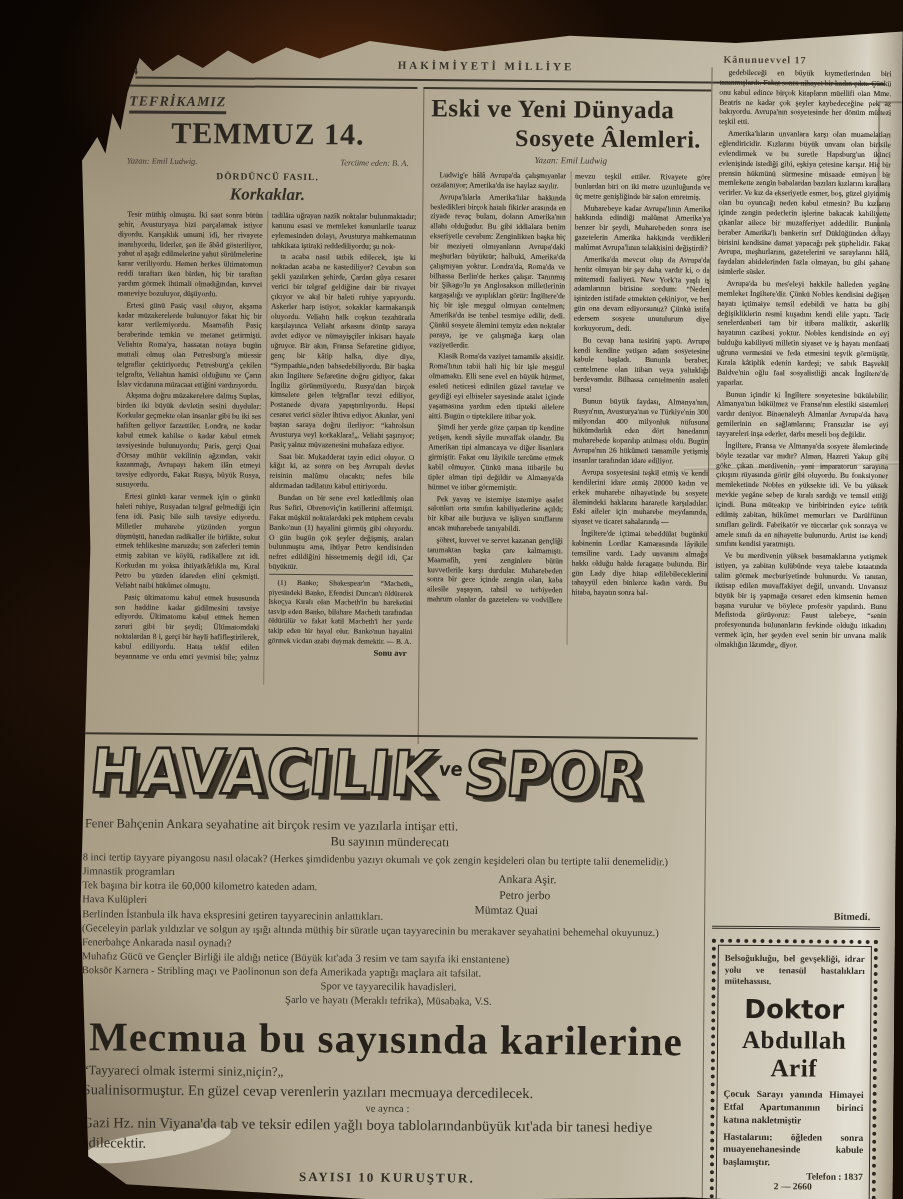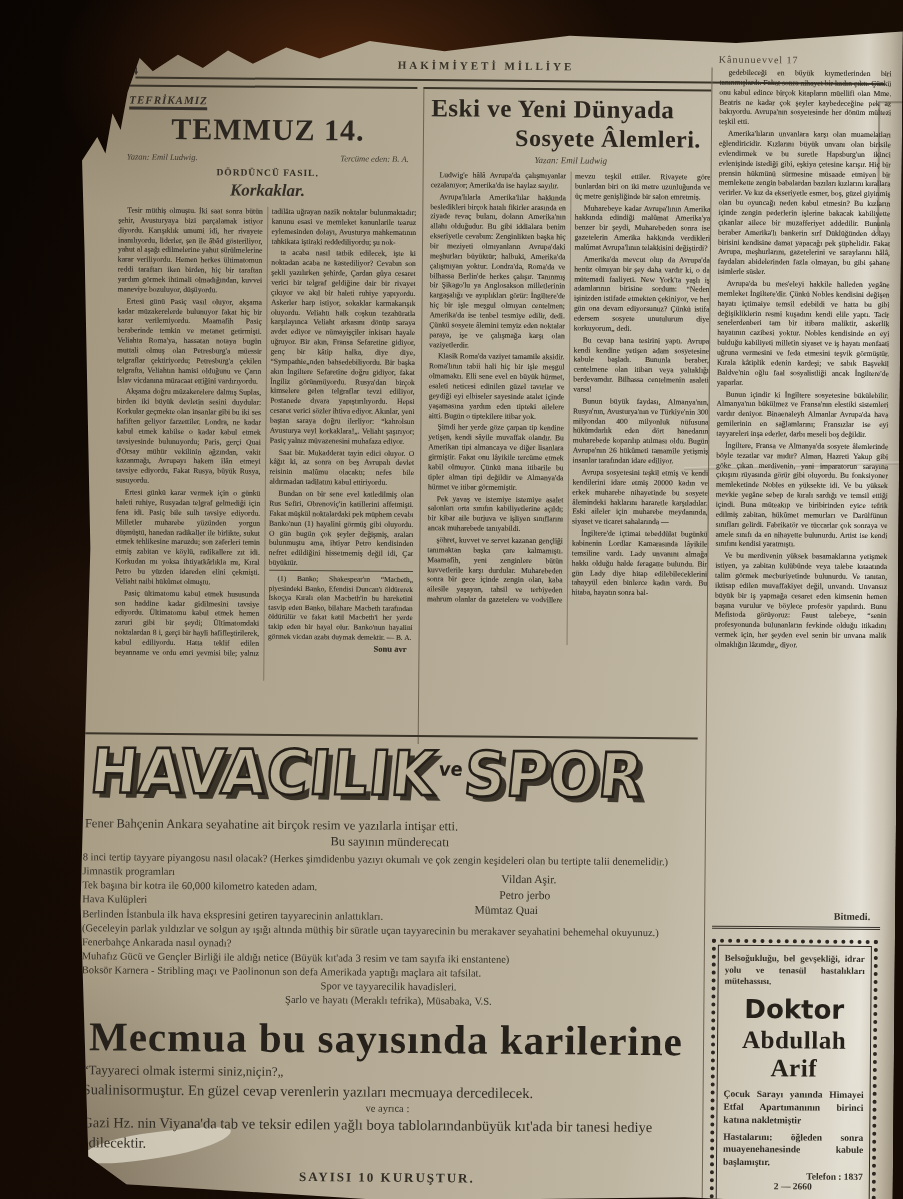--- a/index.html
+++ b/index.html
@@ -35,30 +35,30 @@
     background:linear-gradient(to right, rgba(255,255,250,0), rgba(255,255,250,.25) 45%, rgba(130,110,85,.20) 80%, rgba(70,55,38,.32) 100%);}
   .crease{position:absolute;right:0;top:442px;width:215px;height:3px;transform:rotate(-2deg);
     background:linear-gradient(to bottom, rgba(255,255,250,.38), rgba(90,75,55,.30));}
   .tear-mark{position:absolute;left:22px;bottom:42px;width:150px;height:26px;opacity:.8;
     background:#dcd6c6;transform:rotate(-9deg);border-radius:45% 65% 55% 45%/60% 40% 70% 40%;}
 
   
   .pageno{position:absolute;left:62px;top:46px;font-weight:bold;font-size:13px;}
   .masthead{position:absolute;left:180px;right:180px;top:40px;text-align:center;
     font-weight:bold;font-size:11px;letter-spacing:3px;color:#3a342b;}
-  .issue-date{position:absolute;right:104px;top:32px;font-weight:normal;font-size:10px;letter-spacing:1px;color:#463f34;}
+  .issue-date{position:absolute;right:96px;top:32px;font-weight:bold;font-size:10px;letter-spacing:1px;color:#463f34;}
   .head-rule{position:absolute;left:66px;right:18px;top:60px;height:2px;background:#393328;}
 
   
   .article{position:absolute;overflow:hidden;}
   .serial{left:50px;top:68px;width:298px;height:652px;border-top:2px solid #393328;padding-top:3px;}
   .society{left:354px;top:68px;width:280px;height:652px;border-left:1px solid #6d6250;border-top:2px solid #393328;padding-left:7px;padding-top:3px;}
   .rightcol{left:642px;top:46px;width:172px;height:1148px;border-left:1px solid #6d6250;padding-left:7px;}
 
-  .kicker{display:inline-block;font-style:italic;font-weight:bold;font-size:11px;
+  .kicker{display:inline-block;font-style:italic;font-weight:bold;font-size:14px;
     border-bottom:3px solid #35302a;padding-bottom:1px;margin:4px 0 0 10px;letter-spacing:1px;}
   .serial-title{text-align:center;font-weight:bold;font-size:30px;margin:2px 0 6px;letter-spacing:1px;color:#2b261f;}
   .bylines{display:flex;justify-content:space-between;font-style:italic;font-size:8.5px;padding:0 8px;color:#3d372e;}
   .chapter{text-align:center;font-size:9.5px;font-weight:bold;letter-spacing:1px;margin-top:5px;}
   .subtitle{text-align:center;font-weight:bold;font-style:italic;font-size:17px;margin:3px 0 6px;}
 
   .soc-t1{font-weight:bold;font-size:25px;color:#2b261f;margin-top:2px;letter-spacing:.5px;}
   .soc-t2{font-weight:bold;font-size:24px;color:#2b261f;text-align:right;margin:2px 10px 2px 0;letter-spacing:.5px;}
   .soc-by{text-align:center;font-style:italic;font-size:9px;margin:3px 0 6px;color:#3d372e;}
 
@@ -207,21 +207,21 @@
         <div class="av-item">Tek başına bir kotra ile 60,000 kilometro kateden adam.</div>
         <div class="av-item">Hava Kulüpleri</div>
         <div class="av-item">Berlinden İstanbula ilk hava ekspresini getiren tayyarecinin anlattıkları.</div>
         <div class="av-item">(Geceleyin parlak yıldızlar ve solgun ay ışığı altında müthiş bir süratle uçan tayyarecinin bu merakaver seyahatini behemehal okuyunuz.)</div>
         <div class="av-item">Fenerbahçe Ankarada nasıl oynadı?</div>
         <div class="av-item">Muhafız Gücü ve Gençler Birliği ile aldığı netice (Büyük kıt'ada 3 resim ve tam sayıfa iki enstantene)</div>
         <div class="av-item">Boksör Karnera - Stribling maçı ve Paolinonun son defa Amerikada yaptığı maçlara ait tafsilat.</div>
         <div class="av-item center">Spor ve tayyarecilik havadisleri.</div>
         <div class="av-item center">Şarlo ve hayatı (Meraklı tefrika), Müsabaka, V.S.</div>
         <div class="contributors">
-          <div>Vildan Aşir.</div>
+          <div>Ankara Aşir.</div>
           <div>Petro jerbo</div>
           <div>Mümtaz Quai</div>
         </div>
       </div>
 
       <div class="mag-headline">Mecmua bu sayısında karilerine</div>
       <div class="mag-question">“Tayyareci olmak  istermi siniz,niçin?„</div>
       <div class="mag-line2">Sualinisormuştur. En güzel cevap verenlerin yazıları mecmuaya dercedilecek.</div>
       <div class="mag-andalso">ve ayrıca :</div>
       <div class="mag-prize">Gazi Hz. nin Viyana'da tab ve teksir edilen yağlı boya tablolarındanbüyük kıt'ada bir tanesi hediye edilecektir.</div>

